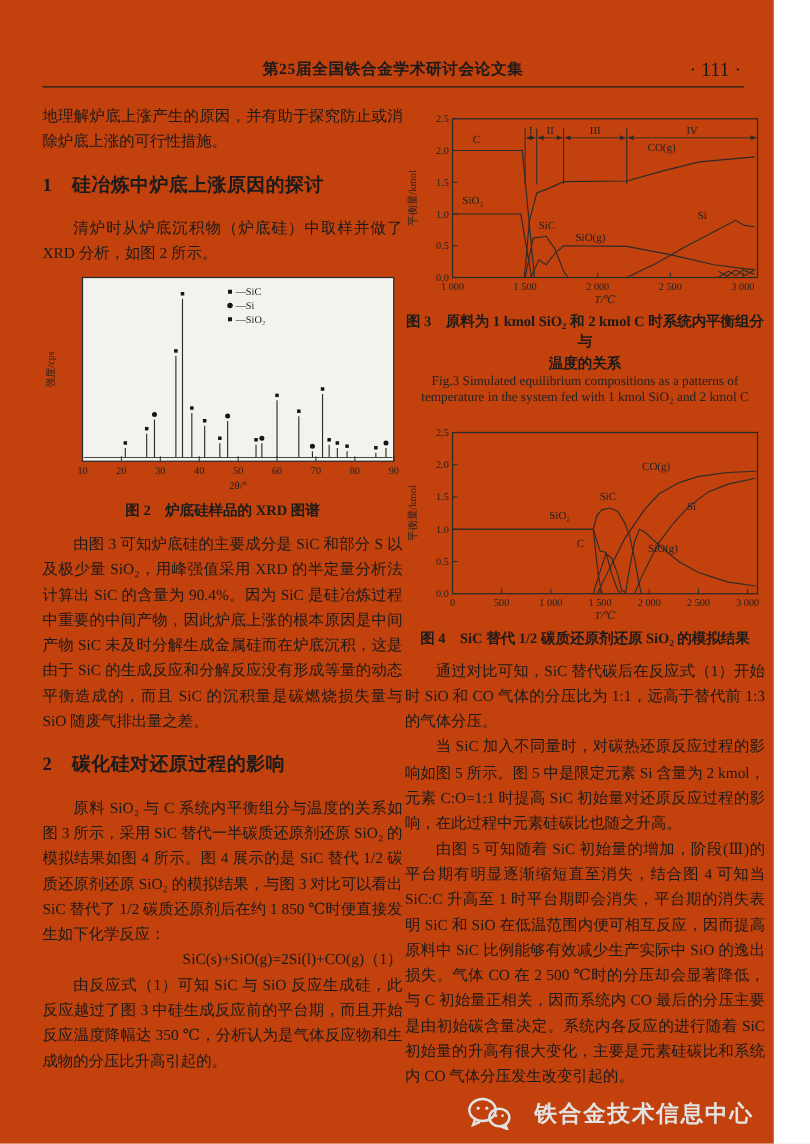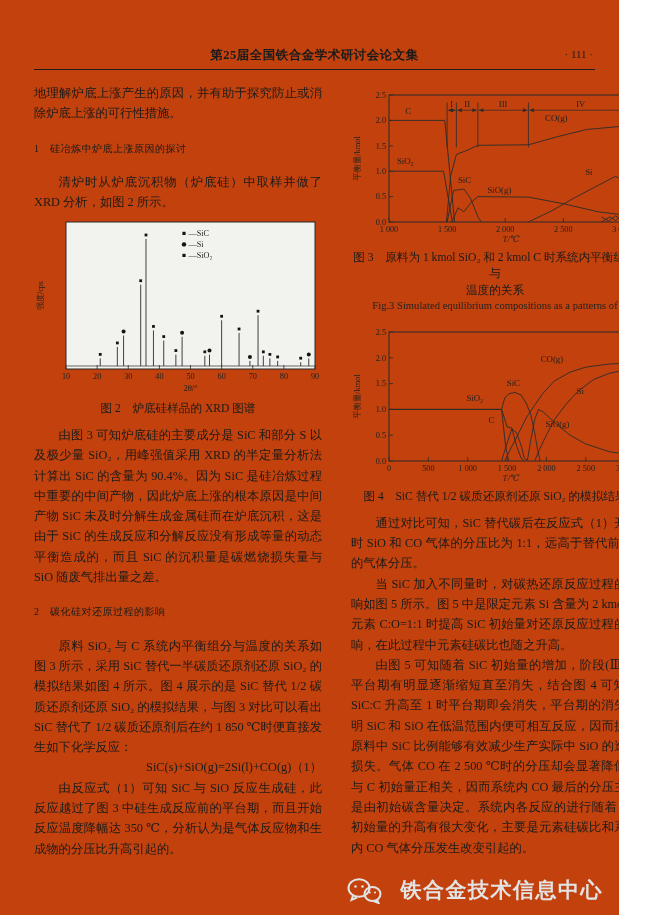--- a/index.html
+++ b/index.html
@@ -7,36 +7,36 @@
   .page{
     width:619px;height:915px;position:relative;overflow:hidden;
     background:#c2410c;color:#1b1b1b;
     font-family:"Liberation Serif","DejaVu Serif",serif;
   }
   .header{
     position:absolute;top:47px;left:34px;right:24px;
     border-bottom:1.6px solid #1e1e1e;padding-bottom:5px;text-align:center;
   }
   .h-title{font-weight:bold;font-size:12.5px;letter-spacing:.5px}
-  .h-page{position:absolute;right:2px;top:1px;font-size:11px}
-  .columns{position:absolute;top:83px;left:34px;right:24px;display:flex;gap:29px}
+  .h-page{position:absolute;right:2px;top:1px;font-size:16px}
+  .columns{position:absolute;top:83px;left:34px;right:24px;display:flex;gap:2px}
   .col{width:288px;font-size:12.3px;line-height:20.3px;text-align:justify}
   .col p{text-indent:2em}
   .col p.noindent{text-indent:0}
-  h2.sec{font-size:10px;font-weight:normal;margin:15px 0 13px;letter-spacing:.5px}
+  h2.sec{font-size:15px;font-weight:bold;margin:15px 0 13px;letter-spacing:.5px}
   figure{text-align:center;margin:3px 0 2px}
   figure svg{display:block;margin:0 auto}
-  .cap-zh{font-weight:normal;font-size:11.6px;line-height:15.5px;margin-top:2px}
+  .cap-zh{font-weight:bold;font-size:11.6px;line-height:15.5px;margin-top:2px}
   .cap-en{font-size:10.6px;line-height:13.8px;color:#232323}
   .fig-gap{height:6px}
   .equation{display:flex;justify-content:flex-end;line-height:20.3px}
   .equation .eq-body{padding-left:2em}
   .watermark{
     position:absolute;right:16px;bottom:11px;display:flex;align-items:center;gap:19px;
-    color:#e3e3e3;font-size:21px;letter-spacing:1.5px;
+    color:#e3e3e3;font-size:18px;letter-spacing:1.5px;
     font-family:"Liberation Sans","DejaVu Sans",sans-serif;font-weight:bold;
   }
   .chart-svg text{font-family:"Liberation Serif","DejaVu Serif",serif}
 </style>
 </head>
 <body>
 
 <div class="page">
 
   <div class="header">
@@ -198,20 +198,21 @@
             <path d="M176.42857142857142 24.239999999999988 l-4.5 -2 v4 z" fill="#2b2b2b"></path>
             <text x="152.15714285714284" y="21.239999999999988" text-anchor="middle" font-size="8.6" fill="#222">III</text>
             <line x1="178.42857142857142" y1="24.239999999999988" x2="281" y2="24.239999999999988" stroke="#2b2b2b" stroke-width="0.7"></line>
             <path d="M178.42857142857142 24.239999999999988 l4.5 -2 v4 z" fill="#2b2b2b"></path>
             <path d="M281 24.239999999999988 l-4.5 -2 v4 z" fill="#2b2b2b"></path>
             <text x="229.71428571428572" y="21.239999999999988" text-anchor="middle" font-size="8.6" fill="#222">IV</text>
           </svg>
         <figcaption class="cap-zh">图 3　原料为 1 kmol SiO₂ 和 2 kmol C 时系统内平衡组分与</figcaption>
         <figcaption class="cap-zh">温度的关系</figcaption>
         <figcaption class="cap-en">Fig.3 Simulated equilibrium compositions as a patterns of</figcaption>
+        <figcaption class="cap-en">temperature in the system fed with 1 kmol SiO₂ and 2 kmol C</figcaption>
       </figure>
       <div class="fig-gap"></div>
 
       <figure>
         <svg class="chart-svg" width="290" height="164" viewBox="0 0 290 164">
             <rect x="38" y="9" width="244" height="129" fill="none" stroke="#2b2b2b" stroke-width="1"></rect>
             <line x1="38" y1="138" x2="42" y2="138" stroke="#2b2b2b" stroke-width="0.8"></line>
             <text x="35" y="140.8" text-anchor="end" font-size="8.2" fill="#222">0.0</text>
             <line x1="38" y1="112.2" x2="42" y2="112.2" stroke="#2b2b2b" stroke-width="0.8"></line>
             <text x="35" y="115" text-anchor="end" font-size="8.2" fill="#222">0.5</text>

